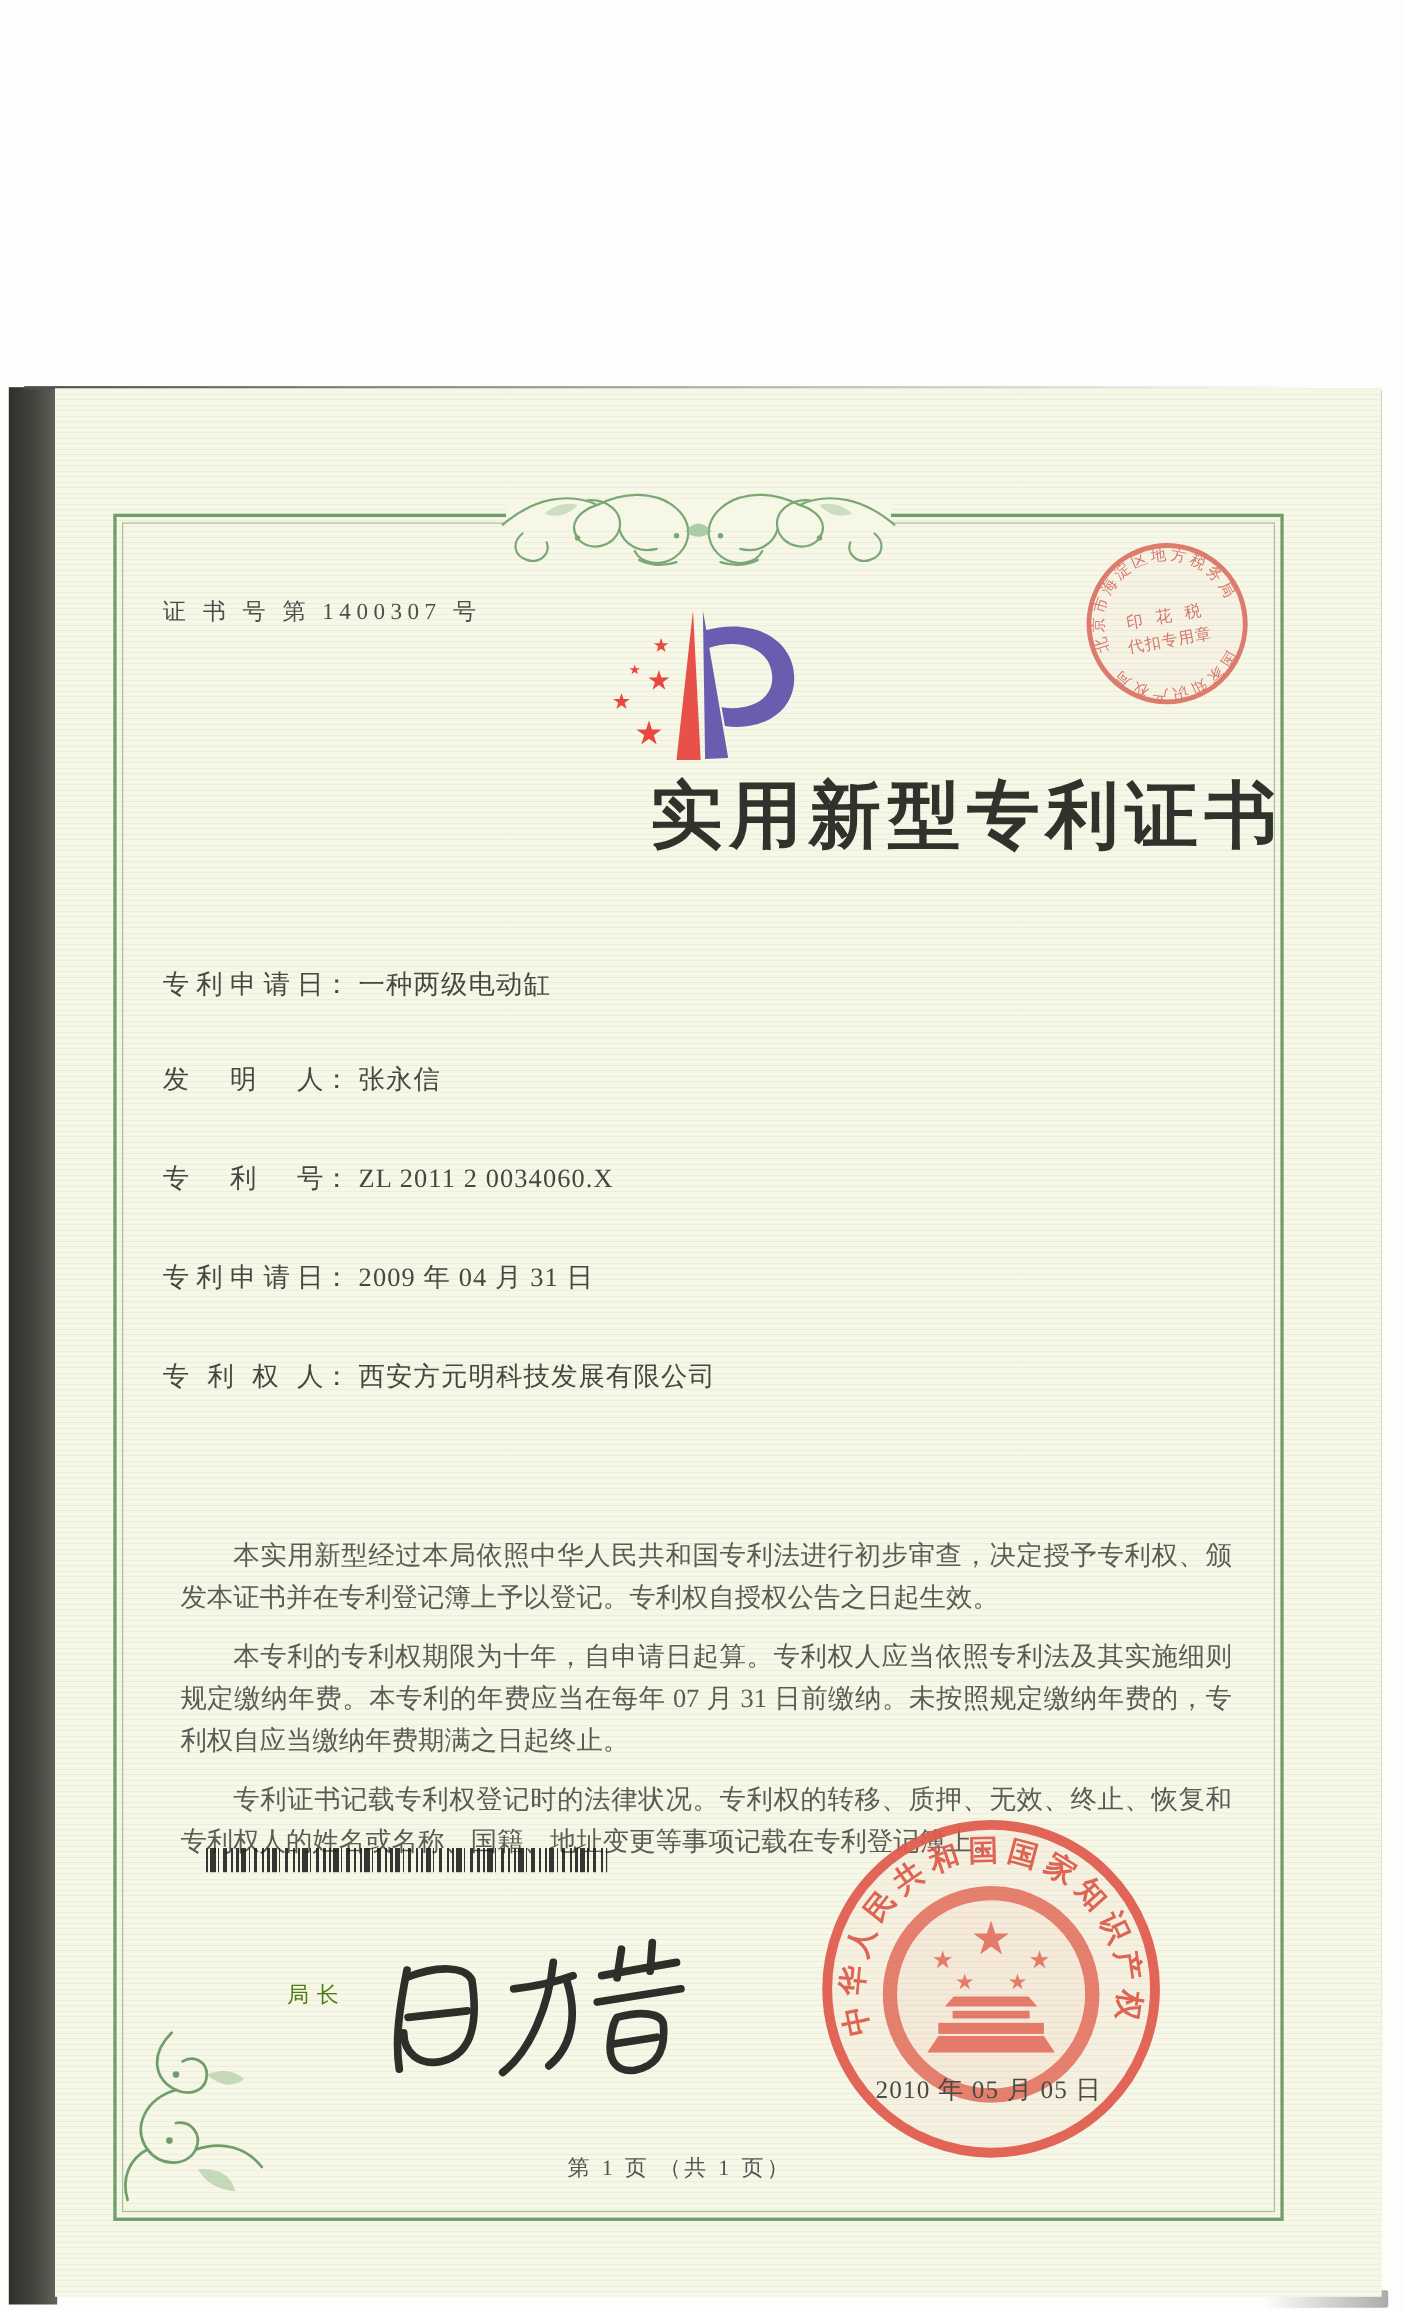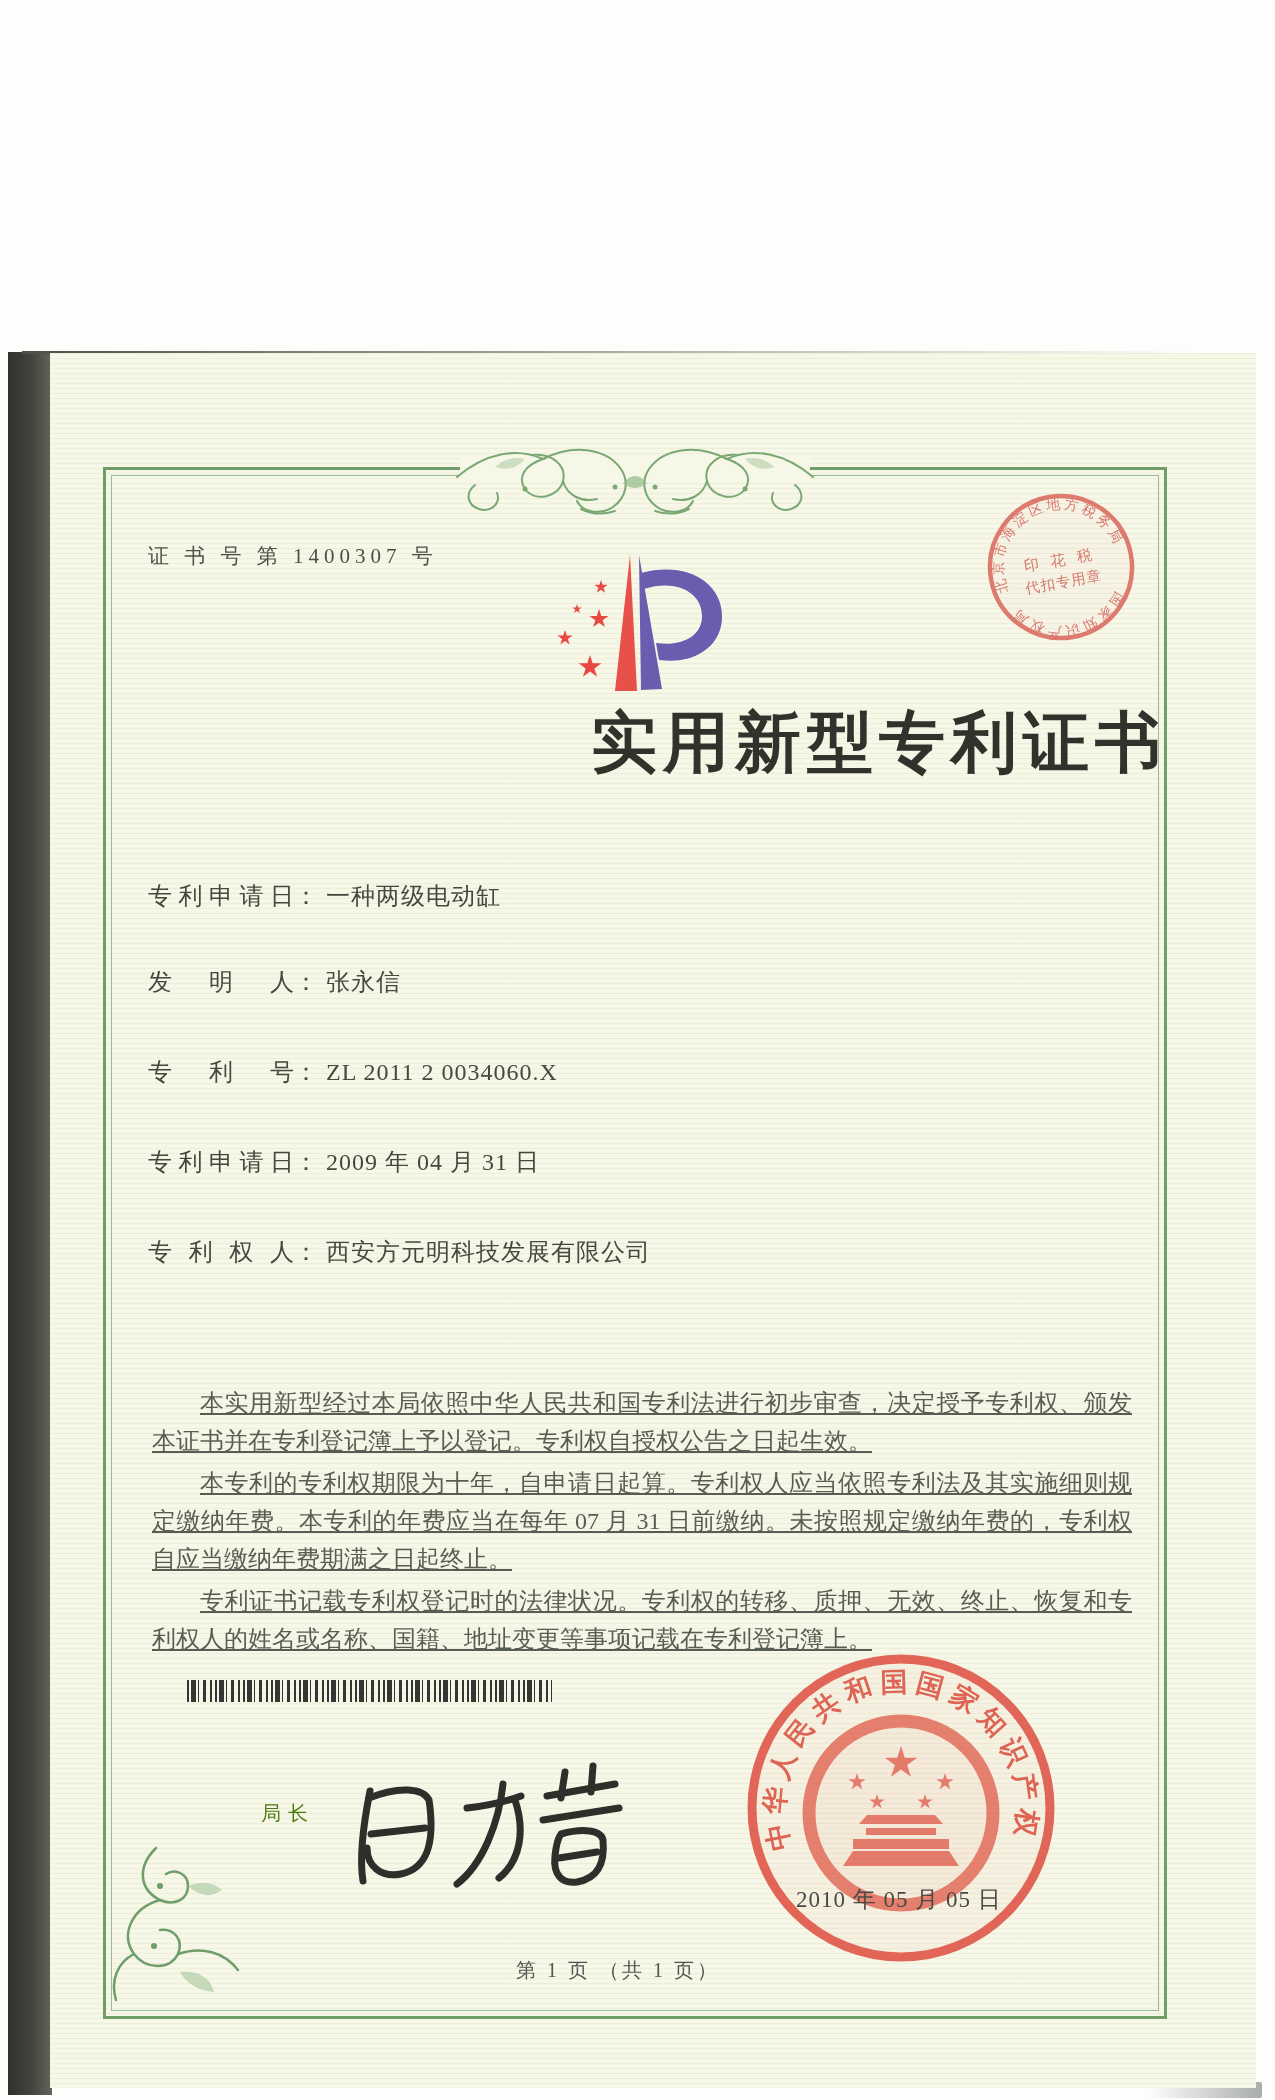--- a/index.html
+++ b/index.html
@@ -30,21 +30,21 @@
   .logo{position:absolute;left:535px;top:543px;width:210px;height:160px;}
   .cert-title{position:absolute;left:103px;top:700px;width:1064px;text-align:right;
       font-size:66px;font-weight:600;letter-spacing:6px;color:#30332c;line-height:86px;}
   .field{position:absolute;left:148px;font-size:24px;color:#44483f;line-height:32px;white-space:nowrap;}
   .flabel{display:inline-block;width:146px;text-align:justify;text-align-last:justify;vertical-align:top;}
   .fcolon{display:inline-block;vertical-align:top;}
   .fvalue{display:inline-block;margin-left:8px;letter-spacing:1px;vertical-align:top;}
   .f1{top:880px}.f2{top:966px}.f3{top:1056px}.f4{top:1146px}.f5{top:1236px}.f6{top:1323px}
   .body-text{position:absolute;left:148px;top:1380px;width:988px;font-size:24px;line-height:38px;
       color:#585d54;text-align:justify;}
-  .body-text p{margin:4px;text-indent:2em;text-decoration:underline;}
+  .body-text p{margin:16px;text-indent:2em;}
   .barcode{position:absolute;left:187px;top:1680px;width:365px;height:22px;opacity:.88;
       background:repeating-linear-gradient(90deg,
         #1b1b1b 0 2px,rgba(0,0,0,0) 2px 4px,
         #1b1b1b 4px 9px,rgba(0,0,0,0) 9px 11px,
         #1b1b1b 11px 12px,rgba(0,0,0,0) 12px 16px,
         #1b1b1b 16px 19px,rgba(0,0,0,0) 19px 23px,
         #1b1b1b 23px 25px,rgba(0,0,0,0) 25px 28px);}
   .director-label{position:absolute;left:261px;top:1800px;font-size:20px;letter-spacing:7px;color:#4d7c0f;}
   .signature{position:absolute;left:325px;top:1756px;width:310px;height:150px;}
   .seal{position:absolute;left:736px;top:1643px;width:330px;height:330px;opacity:.92;}

